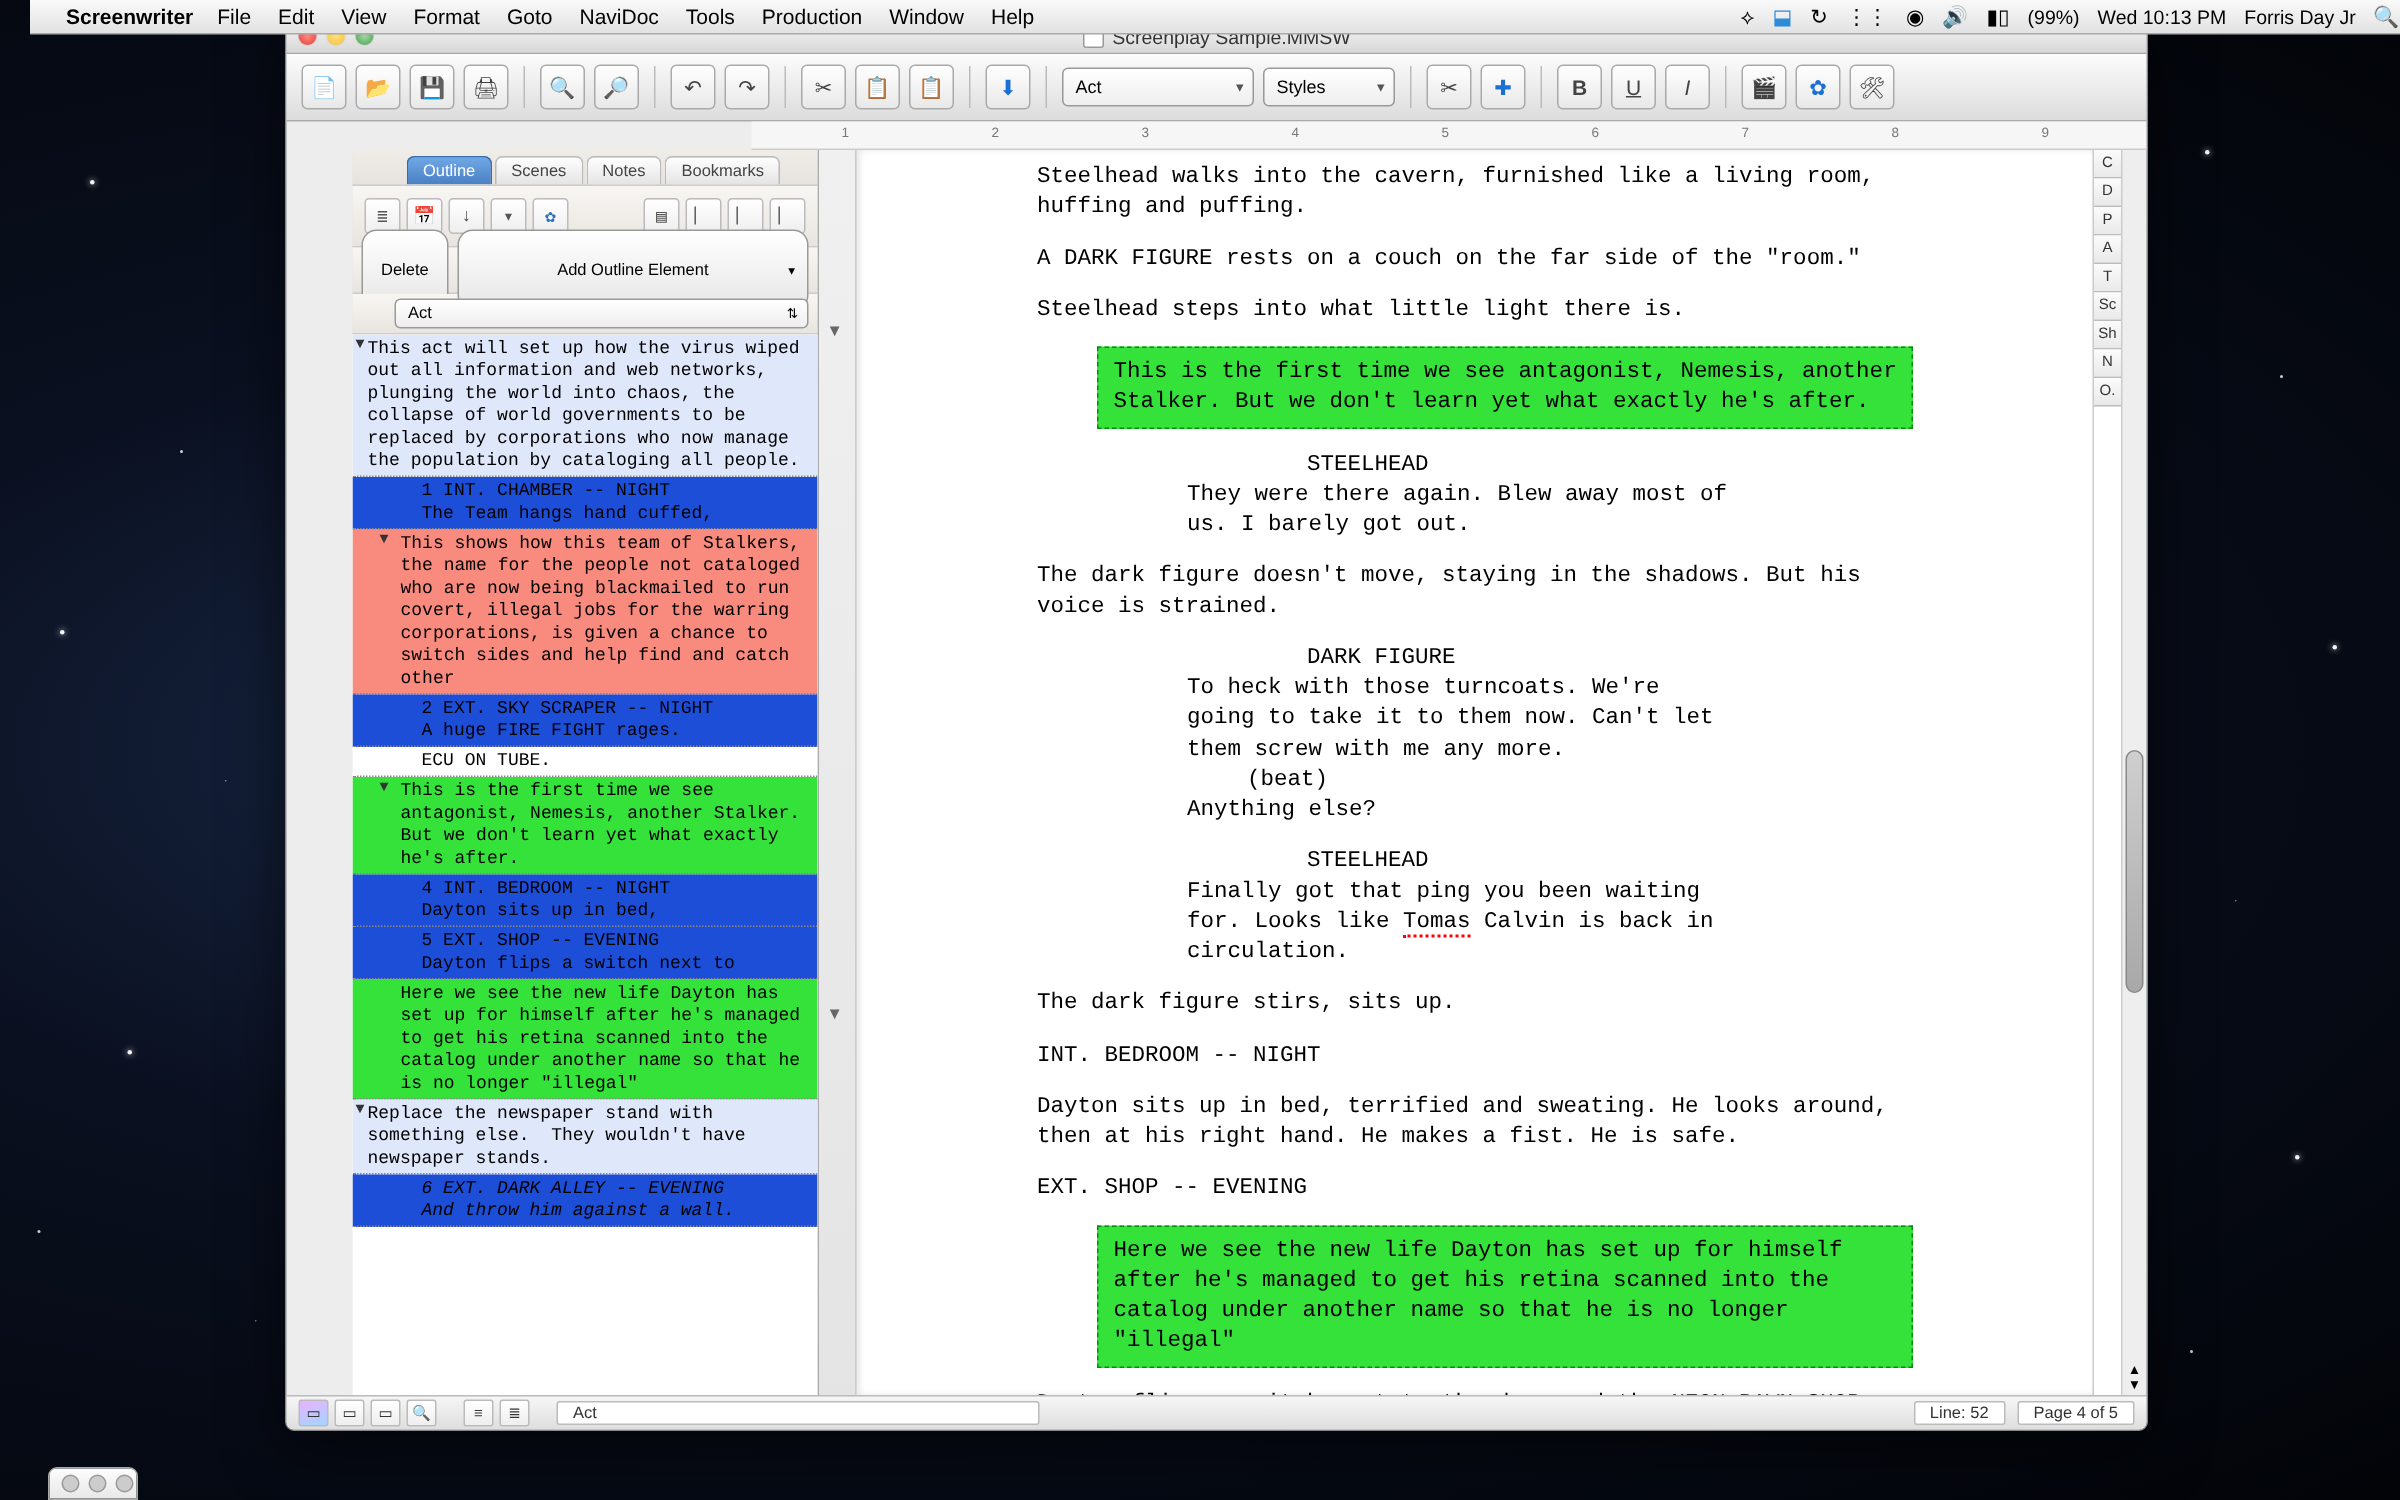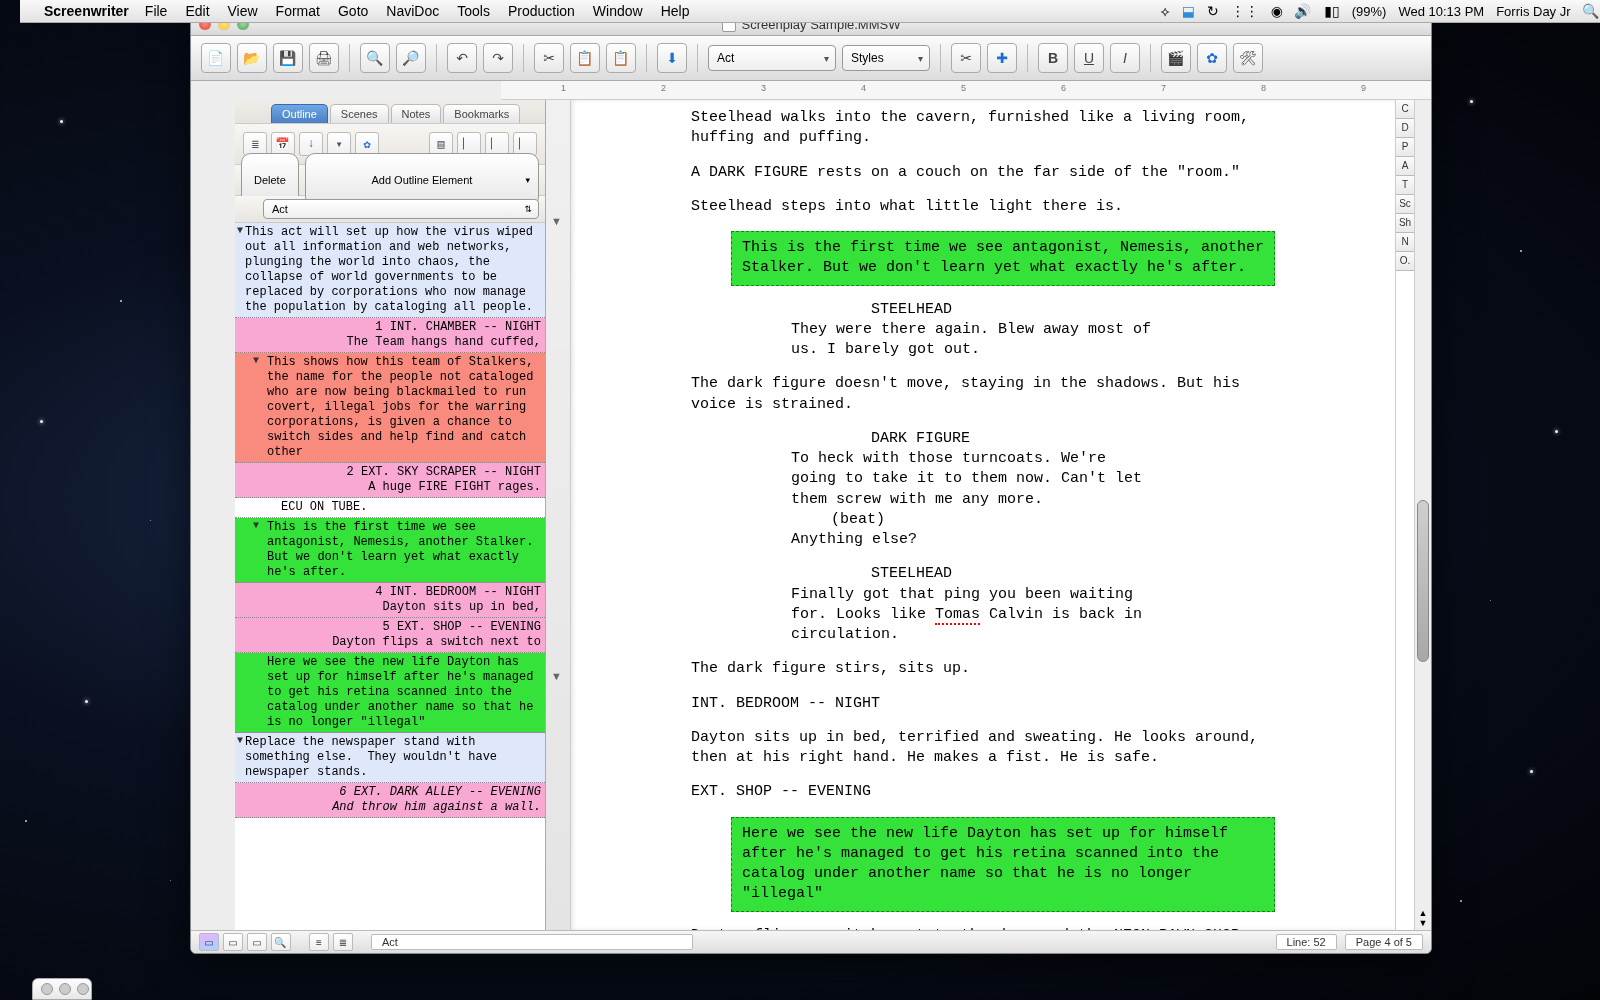--- a/index.html
+++ b/index.html
@@ -90,21 +90,21 @@
 .sel2::after{content:"⇅";position:absolute;right:6px;font-size:9px;}
 
 #outline{flex:1;overflow-y:auto;background:#fff;}
 .orow{border-bottom:1px dotted #888;padding:2px 4px 2px 14px;line-height:1.25;position:relative;}
 .orow.lv1{padding-left:10px;}
 .orow.lv2{padding-left:32px;}
 .orow.lv3{padding-left:46px;}
 .orow .tri{position:absolute;left:2px;top:2px;font-size:10px;color:#333;cursor:pointer;}
 .orow.lv2 .tri{left:18px;}
 .c-blue{background:#dfe7fb;}
-.c-yellow{background:#f9a8d4;text-align:right;}
+.c-yellow{background:#1d4ed8;}
 .c-red{background:#f88a7e;}
 .c-green{background:#34e23a;}
 
 
 #docwrap{flex:1;display:flex;overflow:hidden;background:#999;position:relative;}
 .gutter{width:24px;background:linear-gradient(#f0f0f0,#e4e4e4);border-right:1px solid #ccc;position:relative;}
 .gutter .arrow{position:absolute;left:5px;font-size:11px;color:#666;}
 #page{flex:1;background:#fff;overflow-y:auto;position:relative;box-shadow:inset 2px 0 4px rgba(0,0,0,.1);}
 #content{padding:8px 60px 40px 120px;font:15px/1.35 "Courier New",monospace;color:#000;}
 .action{margin:0 0 14px 0;max-width:64ch;}

